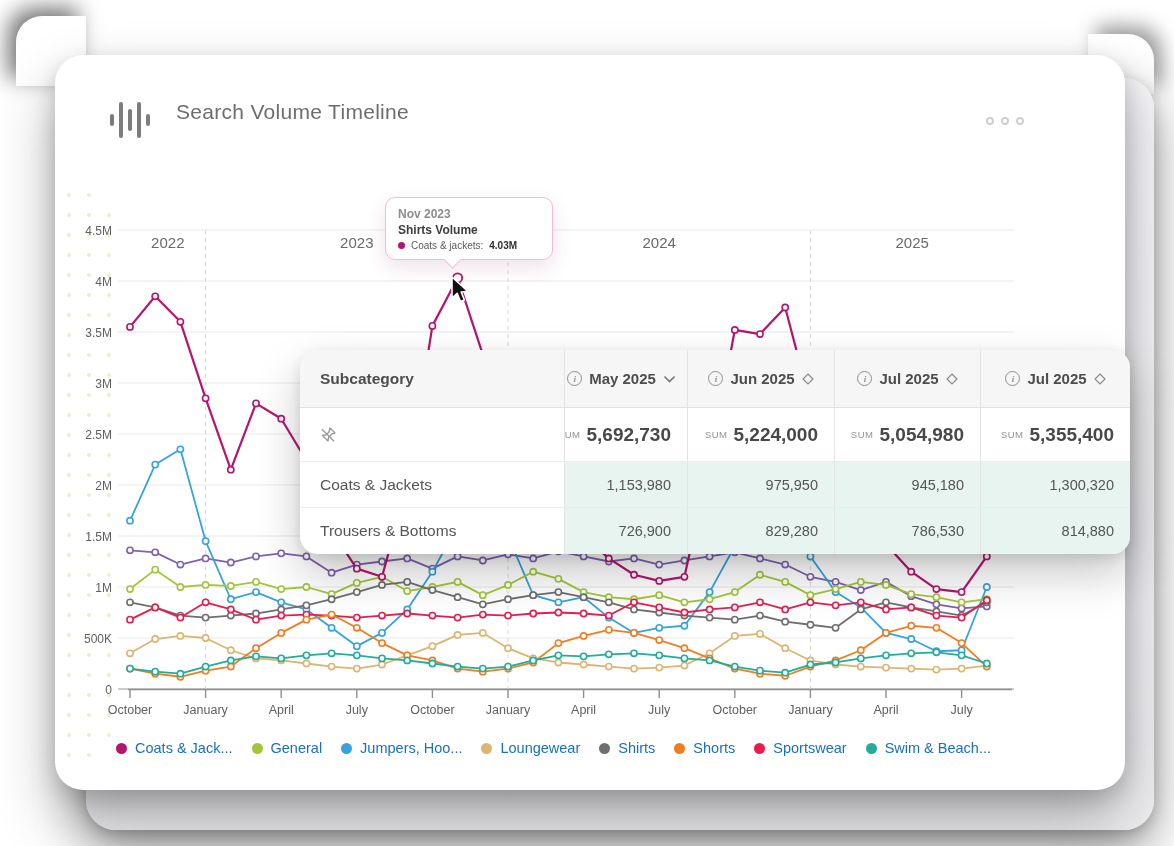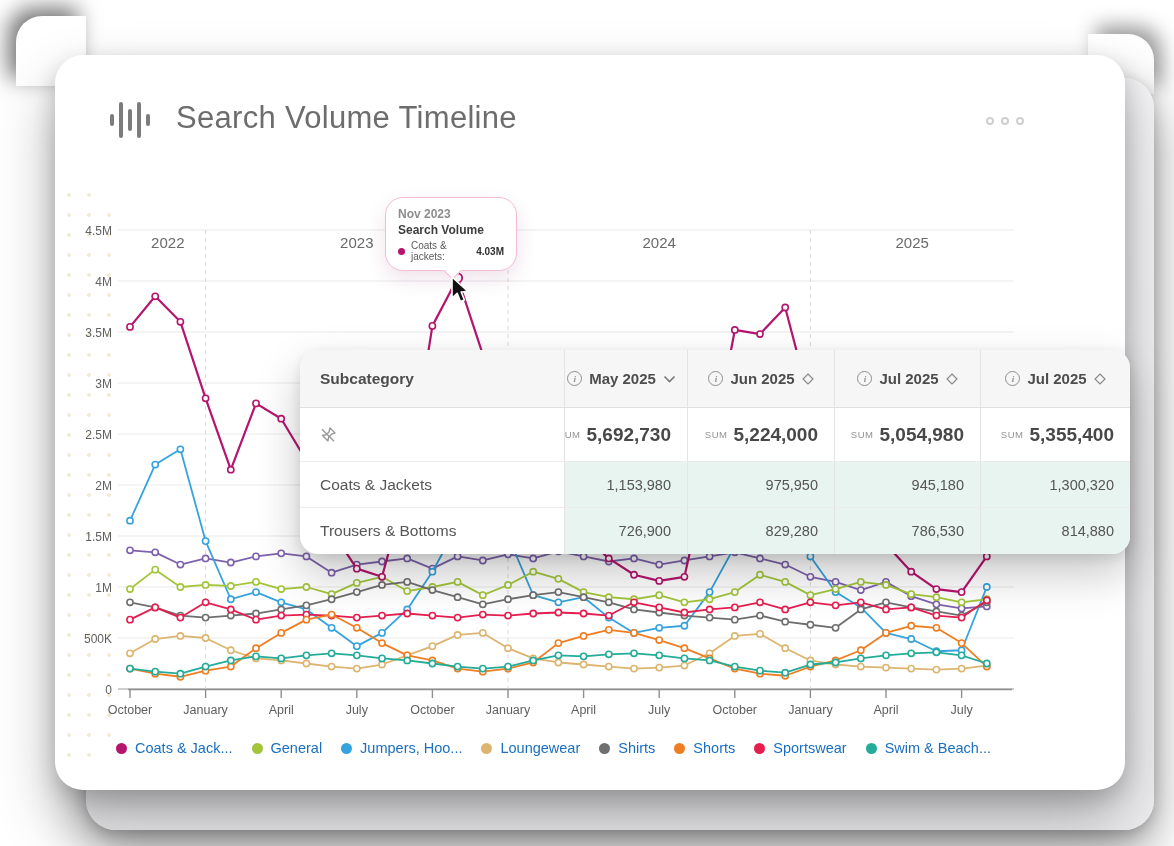--- a/index.html
+++ b/index.html
@@ -19,36 +19,36 @@
   
   .card{position:absolute;left:55px;top:55px;width:1070px;height:735px;background:#fff;border-radius:28px;
     box-shadow:0 30px 60px rgba(0,0,0,.30), 0 8px 22px rgba(0,0,0,.16);}
   .dot-strip{position:absolute;left:4px;top:130px;width:52px;height:580px;border-radius:24px;
     background-image:radial-gradient(circle,rgba(226,208,158,.6) 1.6px,transparent 1.8px);
     background-size:20px 20px;opacity:.7;}
 
   
   .hdr-icon{position:absolute;left:110px;top:101px;width:44px;height:38px;display:flex;align-items:center;gap:5px;}
   .hdr-icon i{display:block;width:4px;border-radius:3px;background:#7c7c7c;}
-  .hdr-title{position:absolute;left:176px;top:100px;font-size:31px;color:#6d6d6d;letter-spacing:.3px;}
+  .hdr-title{position:absolute;left:176px;top:100px;font-size:21px;color:#6d6d6d;letter-spacing:.3px;}
   .menu-dots{position:absolute;left:986px;top:117px;display:flex;gap:7px;cursor:pointer;}
   .menu-dots b{width:8px;height:8px;border:2px solid #cfcfcf;border-radius:50%;background:#fff;}
 
   
   #chart-svg{position:absolute;left:0;top:0;}
 
   
   .legend{position:absolute;left:116px;top:740px;display:flex;align-items:center;gap:19px;}
   .legend .li{display:flex;align-items:center;gap:8px;cursor:pointer;}
   .legend .dot{width:11px;height:11px;border-radius:50%;}
   .legend .lbl{font-size:14.5px;color:#1a6fc0;}
 
   
-  .tooltip{position:absolute;left:385px;top:197px;width:132px;background:#fff;border:1.5px solid #f2bcd6;
-    border-radius:18px;padding:9px 12px 8px 12px;box-shadow:0 8px 20px rgba(120,20,80,.12);z-index:30;}
+  .tooltip{position:absolute;left:385px;top:197px;width:168px;background:#fff;border:1.5px solid #f2bcd6;
+    border-radius:10px;padding:9px 12px 8px 12px;box-shadow:0 8px 20px rgba(120,20,80,.12);z-index:30;}
   .tooltip:after{content:"";position:absolute;left:60px;bottom:-7px;width:12px;height:12px;background:#fff;
     border-right:1.5px solid #f2bcd6;border-bottom:1.5px solid #f2bcd6;transform:rotate(45deg);}
   .tt-date{font-size:12px;font-weight:bold;color:#8d8d8d;margin-bottom:2px;}
   .tt-label{font-size:12px;font-weight:bold;color:#3d3d3d;margin-bottom:3px;}
   .tt-row{display:flex;align-items:center;gap:6px;font-size:10px;color:#5a5a5a;}
   .tt-dot{width:7px;height:7px;border-radius:50%;background:#b5156e;flex:none;}
   .tt-val{font-weight:bold;color:#303030;}
 
   .cursor{position:absolute;left:450px;top:276px;z-index:40;}
 
@@ -514,21 +514,21 @@
         <span class="lbl">Sportswear</span>
       </span>
       <span class="li">
         <span class="dot" style="background: rgb(35, 172, 153);"></span>
         <span class="lbl">Swim &amp; Beach...</span>
       </span>
     </div>
 
   <div class="tooltip">
     <div class="tt-date">Nov 2023</div>
-    <div class="tt-label">Search Volume</div>
+    <div class="tt-label">Shirts Volume</div>
     <div class="tt-row">
       <span class="tt-dot"></span>
       <span>Coats &amp; jackets:</span>
       <span class="tt-val">4.03M</span>
     </div>
   </div>
 
   <svg class="cursor" width="24" height="30" viewBox="0 0 24 30">
     <path d="M2 1 L2 22 L7.2 17.4 L10.4 25.6 L14.4 24 L11.2 16 L18 15.4 Z" fill="#111" stroke="#fff" stroke-width="1.6" stroke-linejoin="round"></path>
   </svg>

